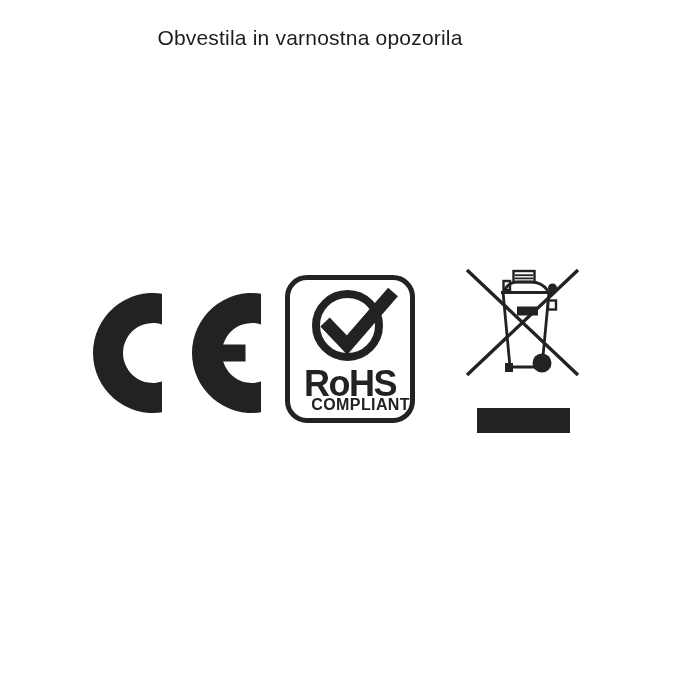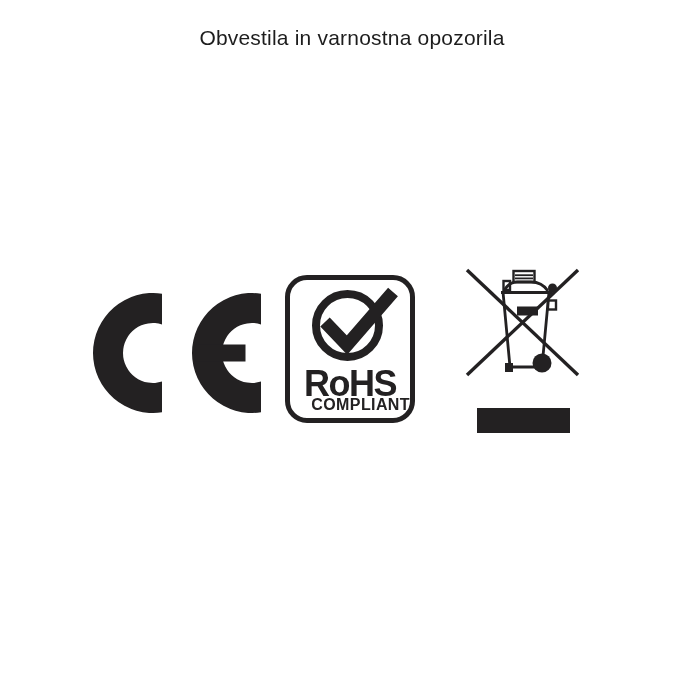--- a/index.html
+++ b/index.html
@@ -19,21 +19,20 @@
     position: absolute;
     top: 25px;
     left: 0;
     width: 620px;
     text-align: center;
     font-size: 21px;
     font-weight: 400;
     letter-spacing: 0.2px;
     color: var(--color-title, #1d1d1d);
     line-height: 1.2;
-    margin-left: 42px;
   }
   .mark { position: absolute; color: var(--color-ink, #232122); }
   .ce-mark   { left: 92px;  top: 293px; width: 169px; height: 120px; }
   .weee-mark { left: 462px; top: 263px; width: 120px; height: 175px; }
 
   .rohs-badge {
     position: absolute;
     left: 285px; top: 275px;
     width: 130px; height: 148px;
     border: 5px solid var(--color-ink, #232122);

